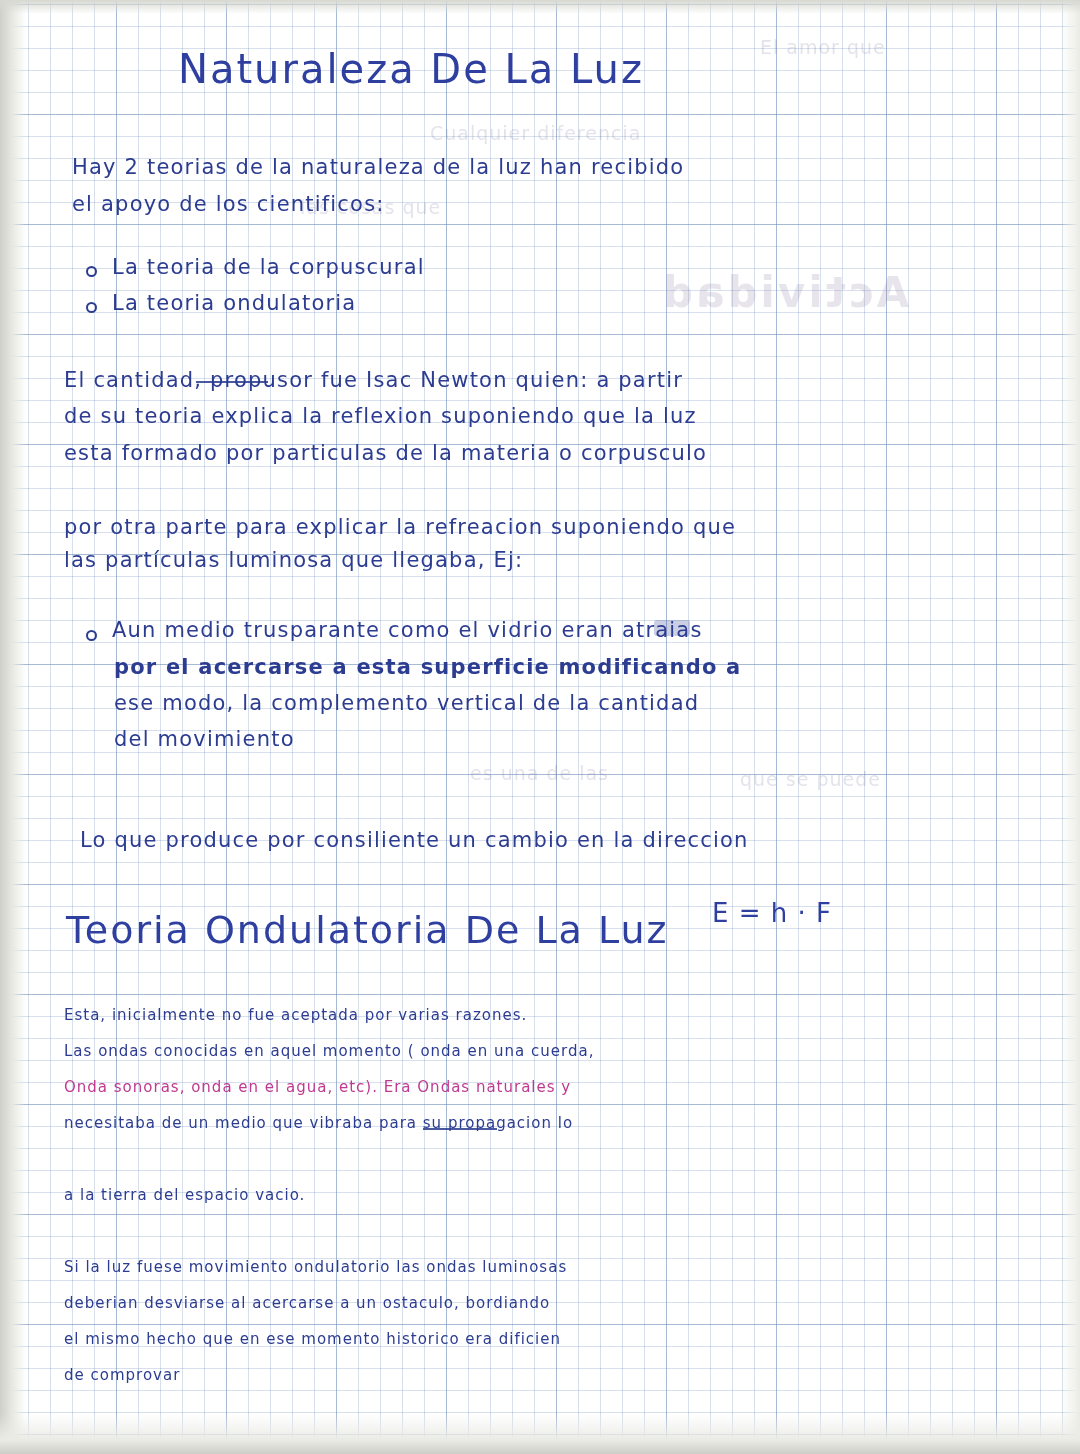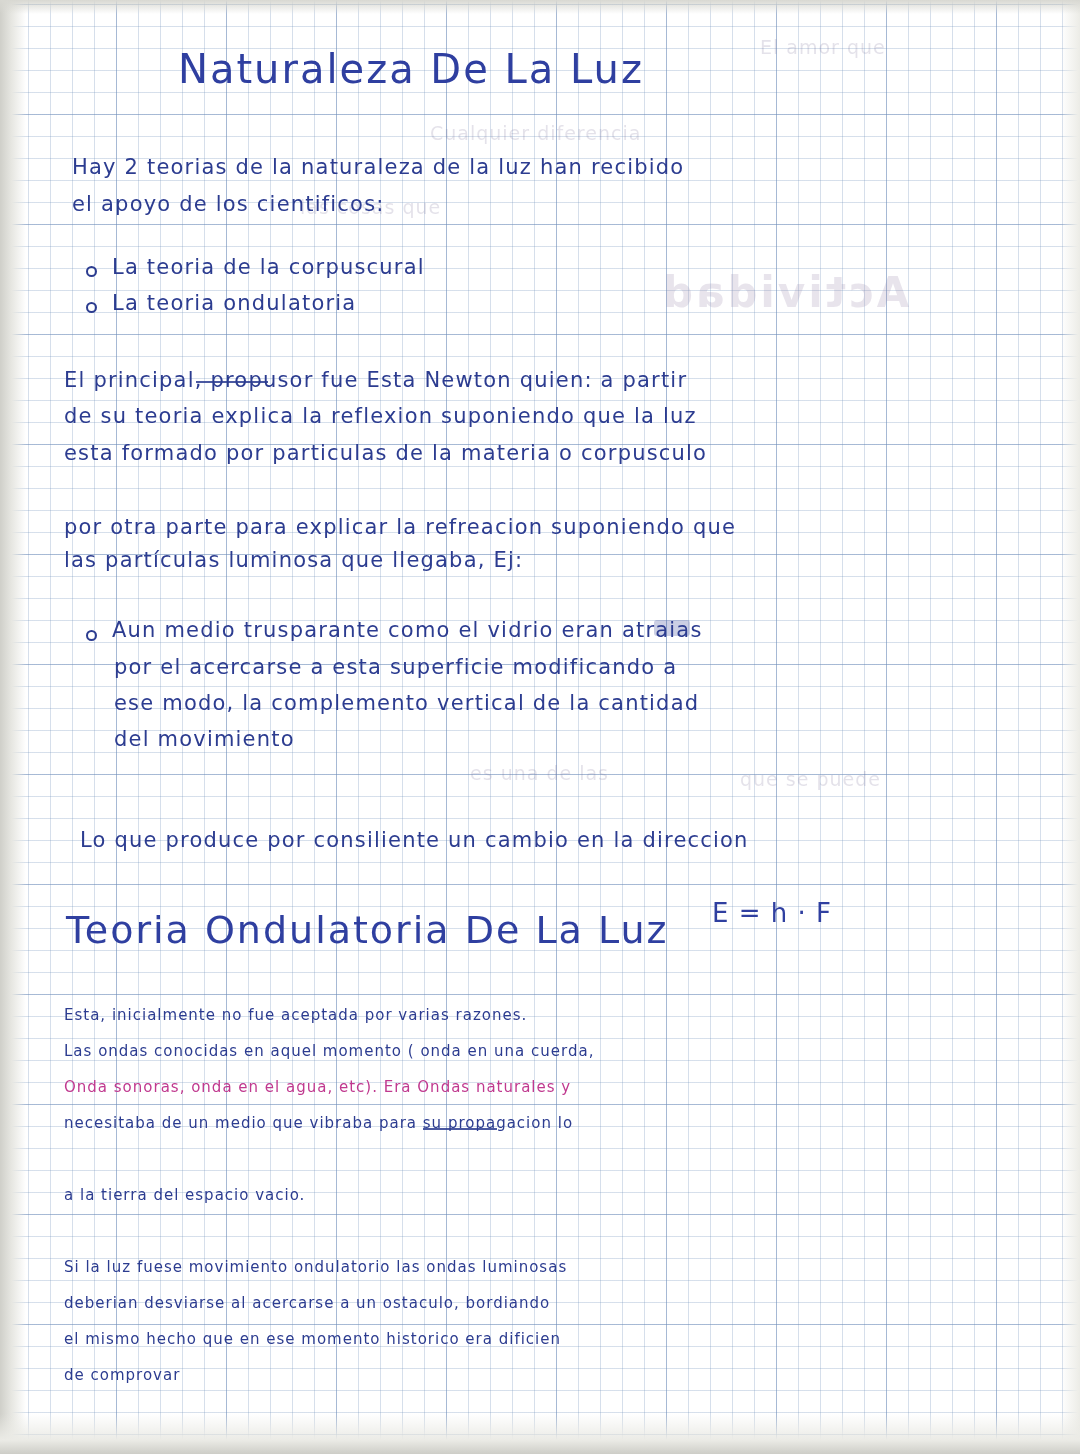--- a/index.html
+++ b/index.html
@@ -151,31 +151,31 @@
   <div class="hw title" style="left:178px; top:46px;">Naturaleza De La Luz</div>
 
   <div class="hw body" style="left:72px; top:155px;">Hay  2  teorias  de  la  naturaleza  de   la  luz  han   recibido</div>
   <div class="hw body" style="left:72px; top:192px;">el  apoyo  de  los  cientificos:</div>
 
   <div class="bullet-dot" style="left:86px; top:266px;"></div>
   <div class="hw body" style="left:112px; top:255px;">La  teoria  de  la     corpuscural</div>
   <div class="bullet-dot" style="left:86px; top:302px;"></div>
   <div class="hw body" style="left:112px; top:291px;">La  teoria      ondulatoria</div>
 
-  <div class="hw body" style="left:64px; top:368px;">El  principal,  propusor   fue    Esta   Newton   quien: a partir</div>
+  <div class="hw body" style="left:64px; top:368px;">El  cantidad,  propusor   fue    Isac   Newton   quien: a partir</div>
   <div class="strike" style="left:196px; top:381px; width:72px;"></div>
   <div class="hw body" style="left:64px; top:404px;">de  su teoria   explica  la   reflexion   suponiendo  que   la   luz</div>
   <div class="hw body" style="left:64px; top:441px;">esta  formado   por   particulas   de la  materia   o   corpusculo</div>
   <div class="hw body" style="left:64px; top:515px;">por otra  parte  para  explicar  la  refreacion   suponiendo  que</div>
   <div class="hw body" style="left:64px; top:548px;">las partículas  luminosa   que   llegaba,  Ej:</div>
 
   <div class="bullet-dot" style="left:86px; top:630px;"></div>
   <div class="hw body" style="left:112px; top:618px;">Aun    medio  trusparante   como    el     vidrio     eran    atraias</div>
   <div class="scribble" style="left:654px; top:620px; width:36px; height:16px; opacity:0.45;"></div>
-  <div class="hw body" style="left:114px; top:655px;">por   el  acercarse   a   esta  superficie  modificando a</div>
+  <div class="hw body" style="left:114px; top:655px;font-weight:bold;">por   el  acercarse   a   esta  superficie  modificando a</div>
   <div class="hw body" style="left:114px; top:691px;">ese   modo,  la  complemento   vertical  de   la  cantidad</div>
   <div class="hw body" style="left:114px; top:727px;">del  movimiento</div>
 
   <div class="hw body" style="left:80px; top:828px;">Lo  que  produce  por  consiliente  un   cambio en  la   direccion</div>
 
   <div class="hw title" style="left:66px; top:908px; font-size:38px;">Teoria Ondulatoria  De  La  Luz</div>
   <div class="hw formula" style="left:712px; top:898px;">E = h · F</div>
 
   <div class="hw body-sm" style="left:64px; top:1006px;">Esta,  inicialmente no fue  aceptada   por   varias   razones.</div>
   <div class="hw body-sm" style="left:64px; top:1042px;">Las  ondas   conocidas   en   aquel   momento ( onda en una cuerda,</div>

